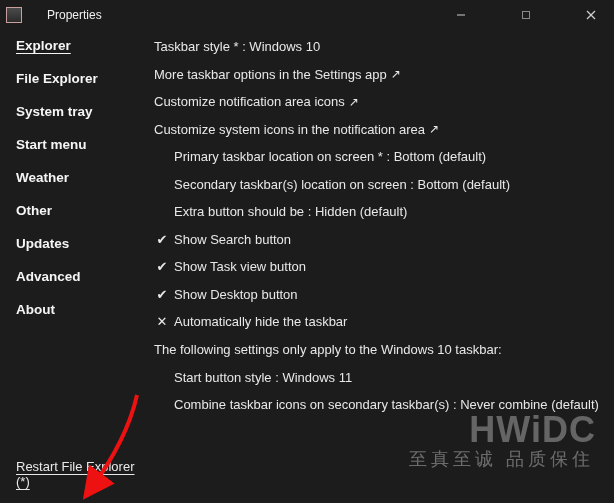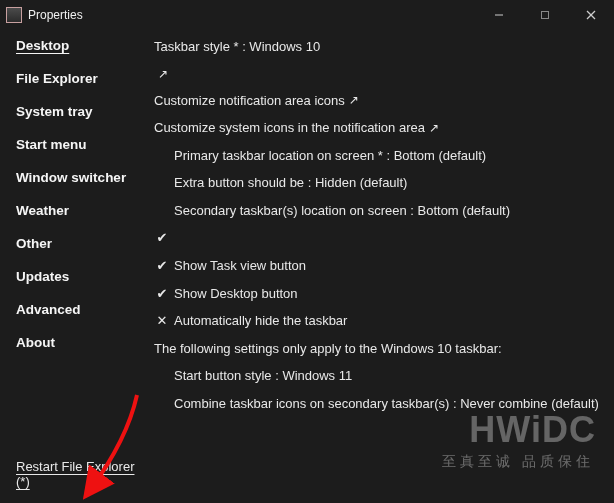--- a/index.html
+++ b/index.html
@@ -12,20 +12,21 @@
     font-family: "Segoe UI", Arial, sans-serif;
     font-size: 13px;
     overflow: hidden;
     position: relative;
   }
   .titlebar {
     display: flex;
     align-items: center;
     height: 30px;
     padding-left: 6px;
+    gap: 19px;
   }
   .titlebar .app-icon {
     width: 16px;
     height: 16px;
     border: 1px solid #c8a0a0;
     box-sizing: border-box;
     margin-right: 6px;
     background: linear-gradient(#4b4b4b, #2b2b2b);
   }
   .titlebar .title {
@@ -112,21 +113,21 @@
     font-weight: 700;
     color: rgba(255,255,255,0.32);
     letter-spacing: 1px;
     pointer-events: none;
     font-family: Arial, sans-serif;
   }
   .watermark2 {
     position: absolute;
     right: 20px;
     bottom: 32px;
-    font-size: 14px;
+    font-size: 18px;
     color: rgba(255,255,255,0.35);
     letter-spacing: 4px;
     pointer-events: none;
   }
   .arrow-annot {
     position: absolute;
     left: 72px;
     top: 360px;
     width: 80px;
     height: 120px;
@@ -154,61 +155,62 @@
     <svg width="10" height="10" viewBox="0 0 10 10">
         <line x1="1" y1="1" x2="9" y2="9" stroke="#ccc" stroke-width="1.2"></line>
         <line x1="9" y1="1" x2="1" y2="9" stroke="#ccc" stroke-width="1.2"></line>
       </svg>
   </div>
 </div>
 
 <div class="body">
   <div class="sidebar">
     <div id="nav-holder">
-        <div class="nav-item active"><span>Desktop</span></div>
+        <div class="nav-item active"><span>Explorer</span></div>
         <div class="nav-item"><span>File Explorer</span></div>
         <div class="nav-item"><span>System tray</span></div>
         <div class="nav-item"><span>Start menu</span></div>
-        <div class="nav-item"><span>Window switcher</span></div>
         <div class="nav-item"><span>Weather</span></div>
         <div class="nav-item"><span>Other</span></div>
         <div class="nav-item"><span>Updates</span></div>
         <div class="nav-item"><span>Advanced</span></div>
         <div class="nav-item"><span>About</span></div>
       </div>
     <div class="sidebar-spacer"></div>
     <div class="restart-link">Restart File Explorer (*)</div>
   </div>
 
   <div class="content" id="content">
       <div class="row">
         <span>Taskbar style * : Windows 10</span>
       </div>
       <div class="row">
+        <span>More taskbar options in the Settings app</span>
         <span class="ext">↗</span>
       </div>
       <div class="row">
         <span>Customize notification area icons</span>
         <span class="ext">↗</span>
       </div>
       <div class="row">
         <span>Customize system icons in the notification area</span>
         <span class="ext">↗</span>
       </div>
       <div class="row indent1">
         <span>Primary taskbar location on screen * : Bottom (default)</span>
       </div>
       <div class="row indent1">
+        <span>Secondary taskbar(s) location on screen : Bottom (default)</span>
+      </div>
+      <div class="row indent1">
         <span>Extra button should be : Hidden (default)</span>
       </div>
-      <div class="row indent1">
-        <span>Secondary taskbar(s) location on screen : Bottom (default)</span>
-      </div>
       <div class="row">
         <span class="lead">✔</span>
+        <span>Show Search button</span>
       </div>
       <div class="row">
         <span class="lead">✔</span>
         <span>Show Task view button</span>
       </div>
       <div class="row">
         <span class="lead">✔</span>
         <span>Show Desktop button</span>
       </div>
       <div class="row">

